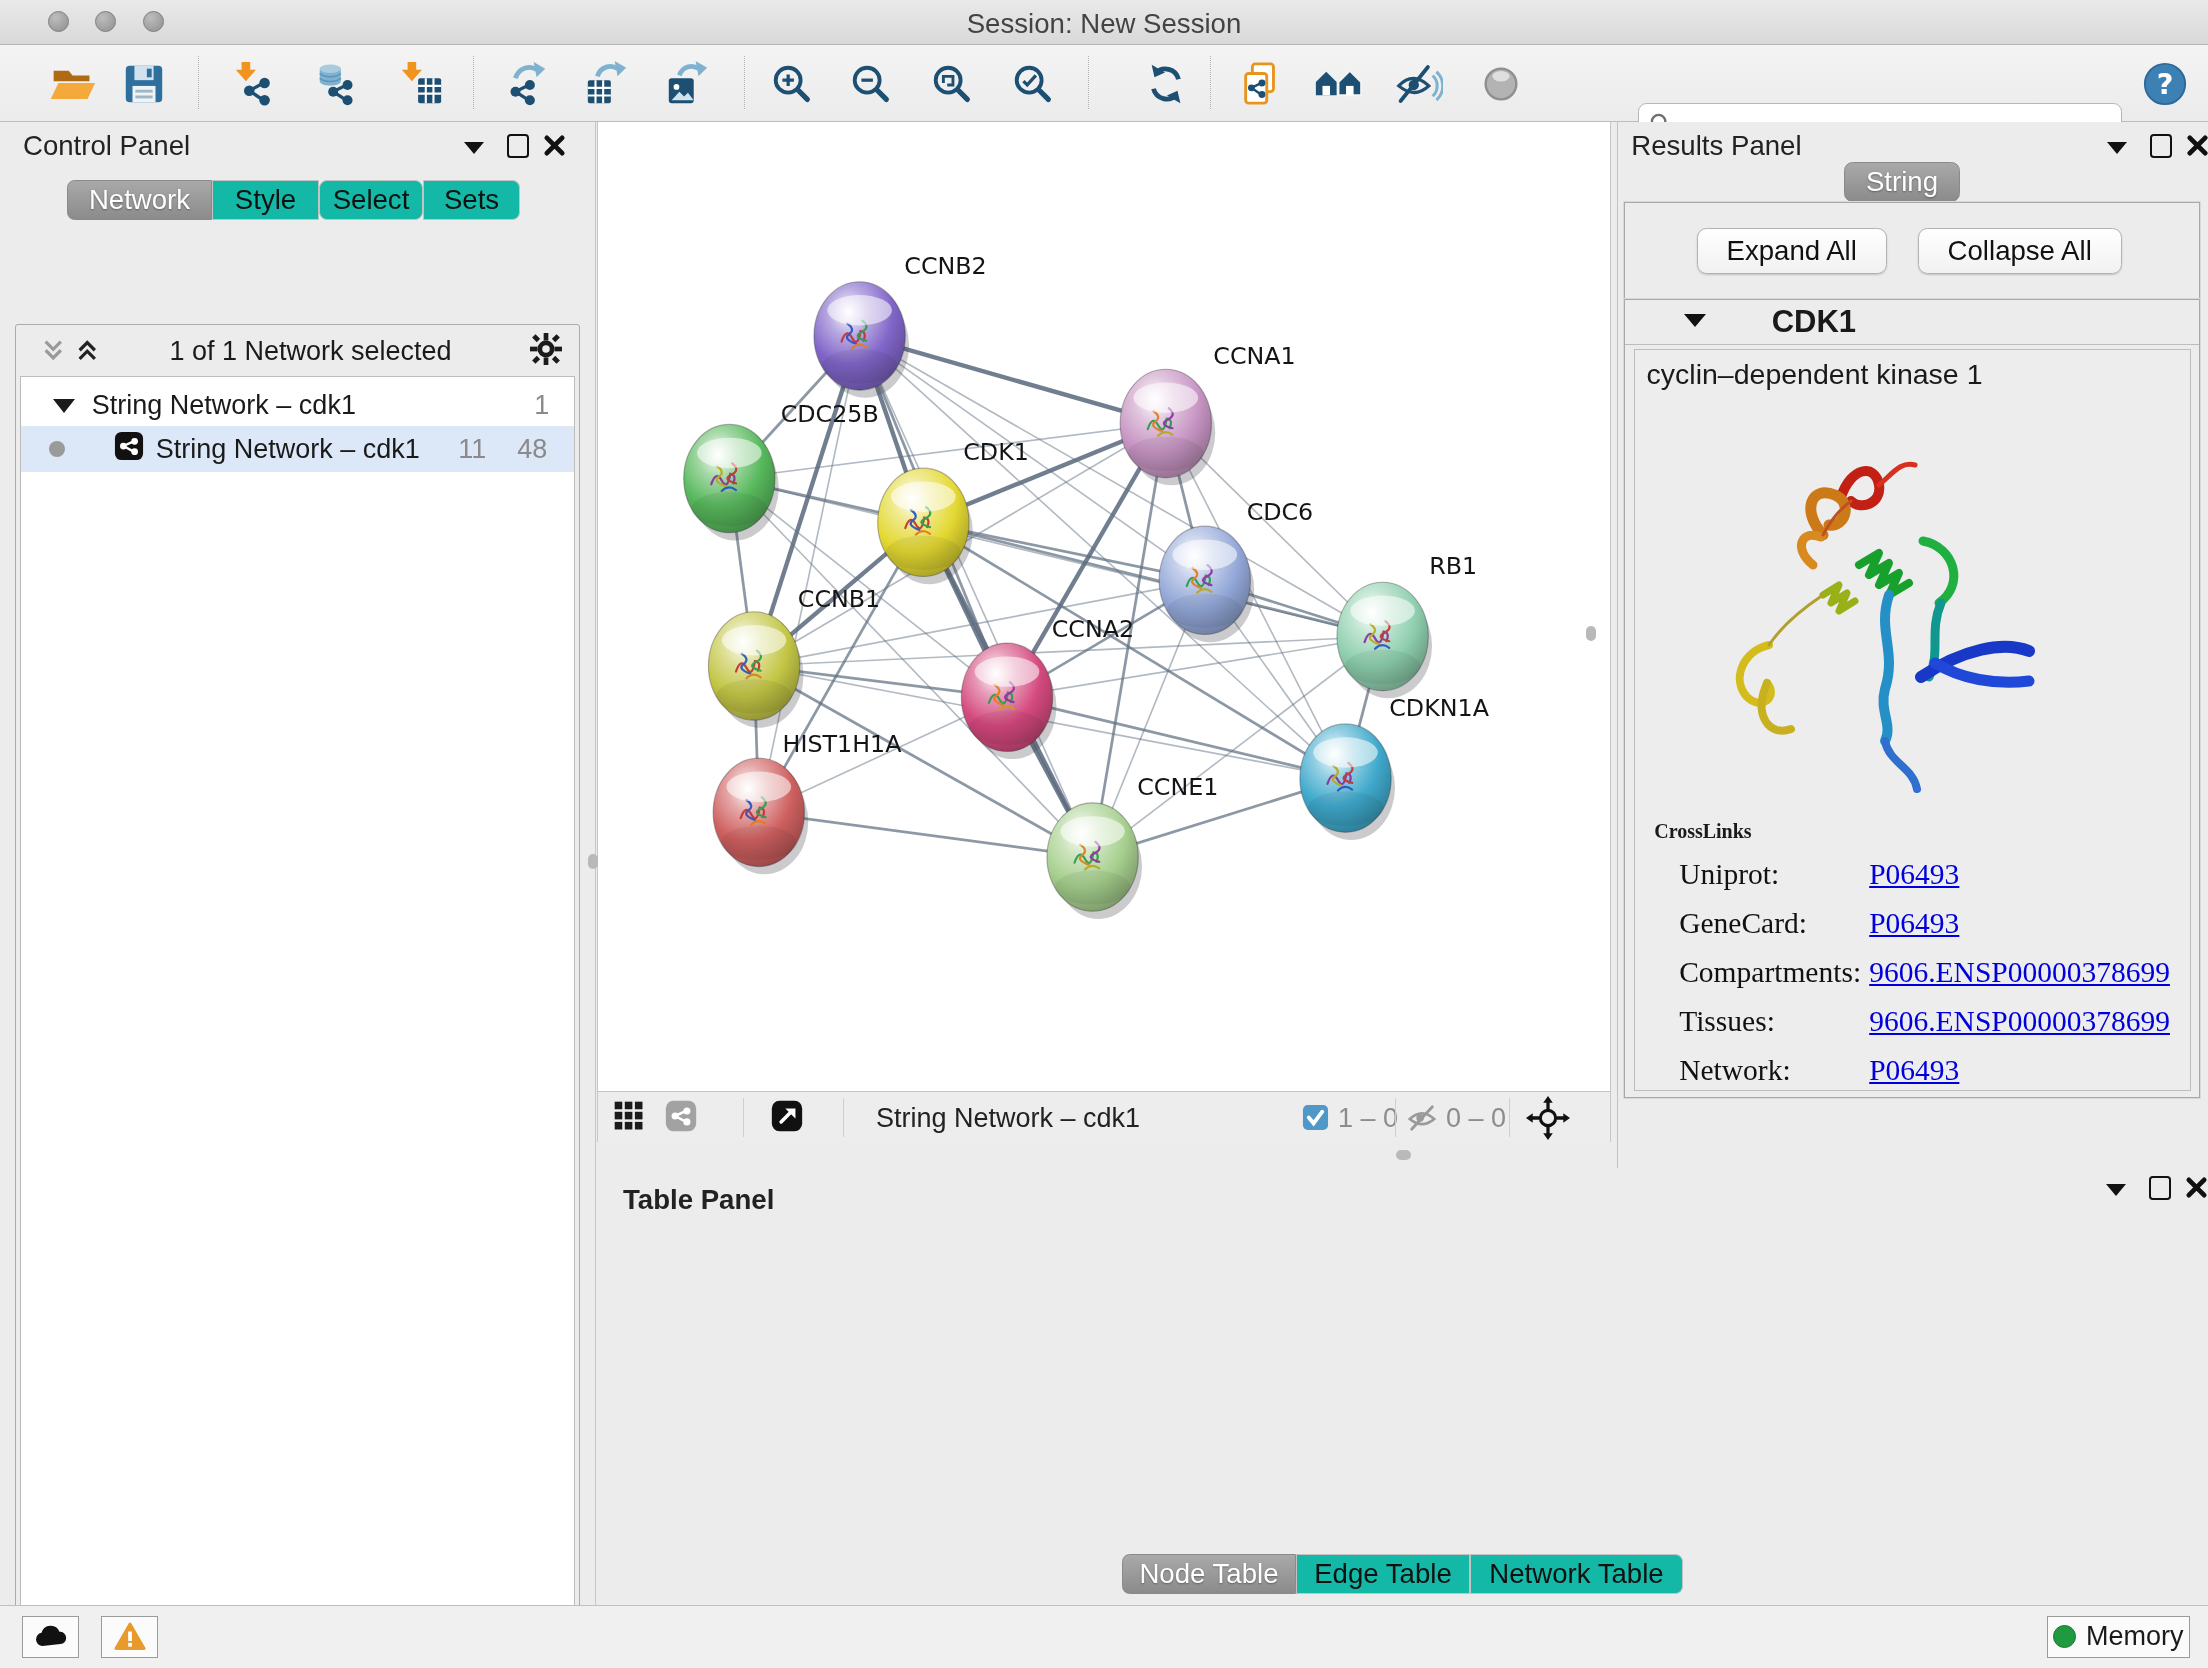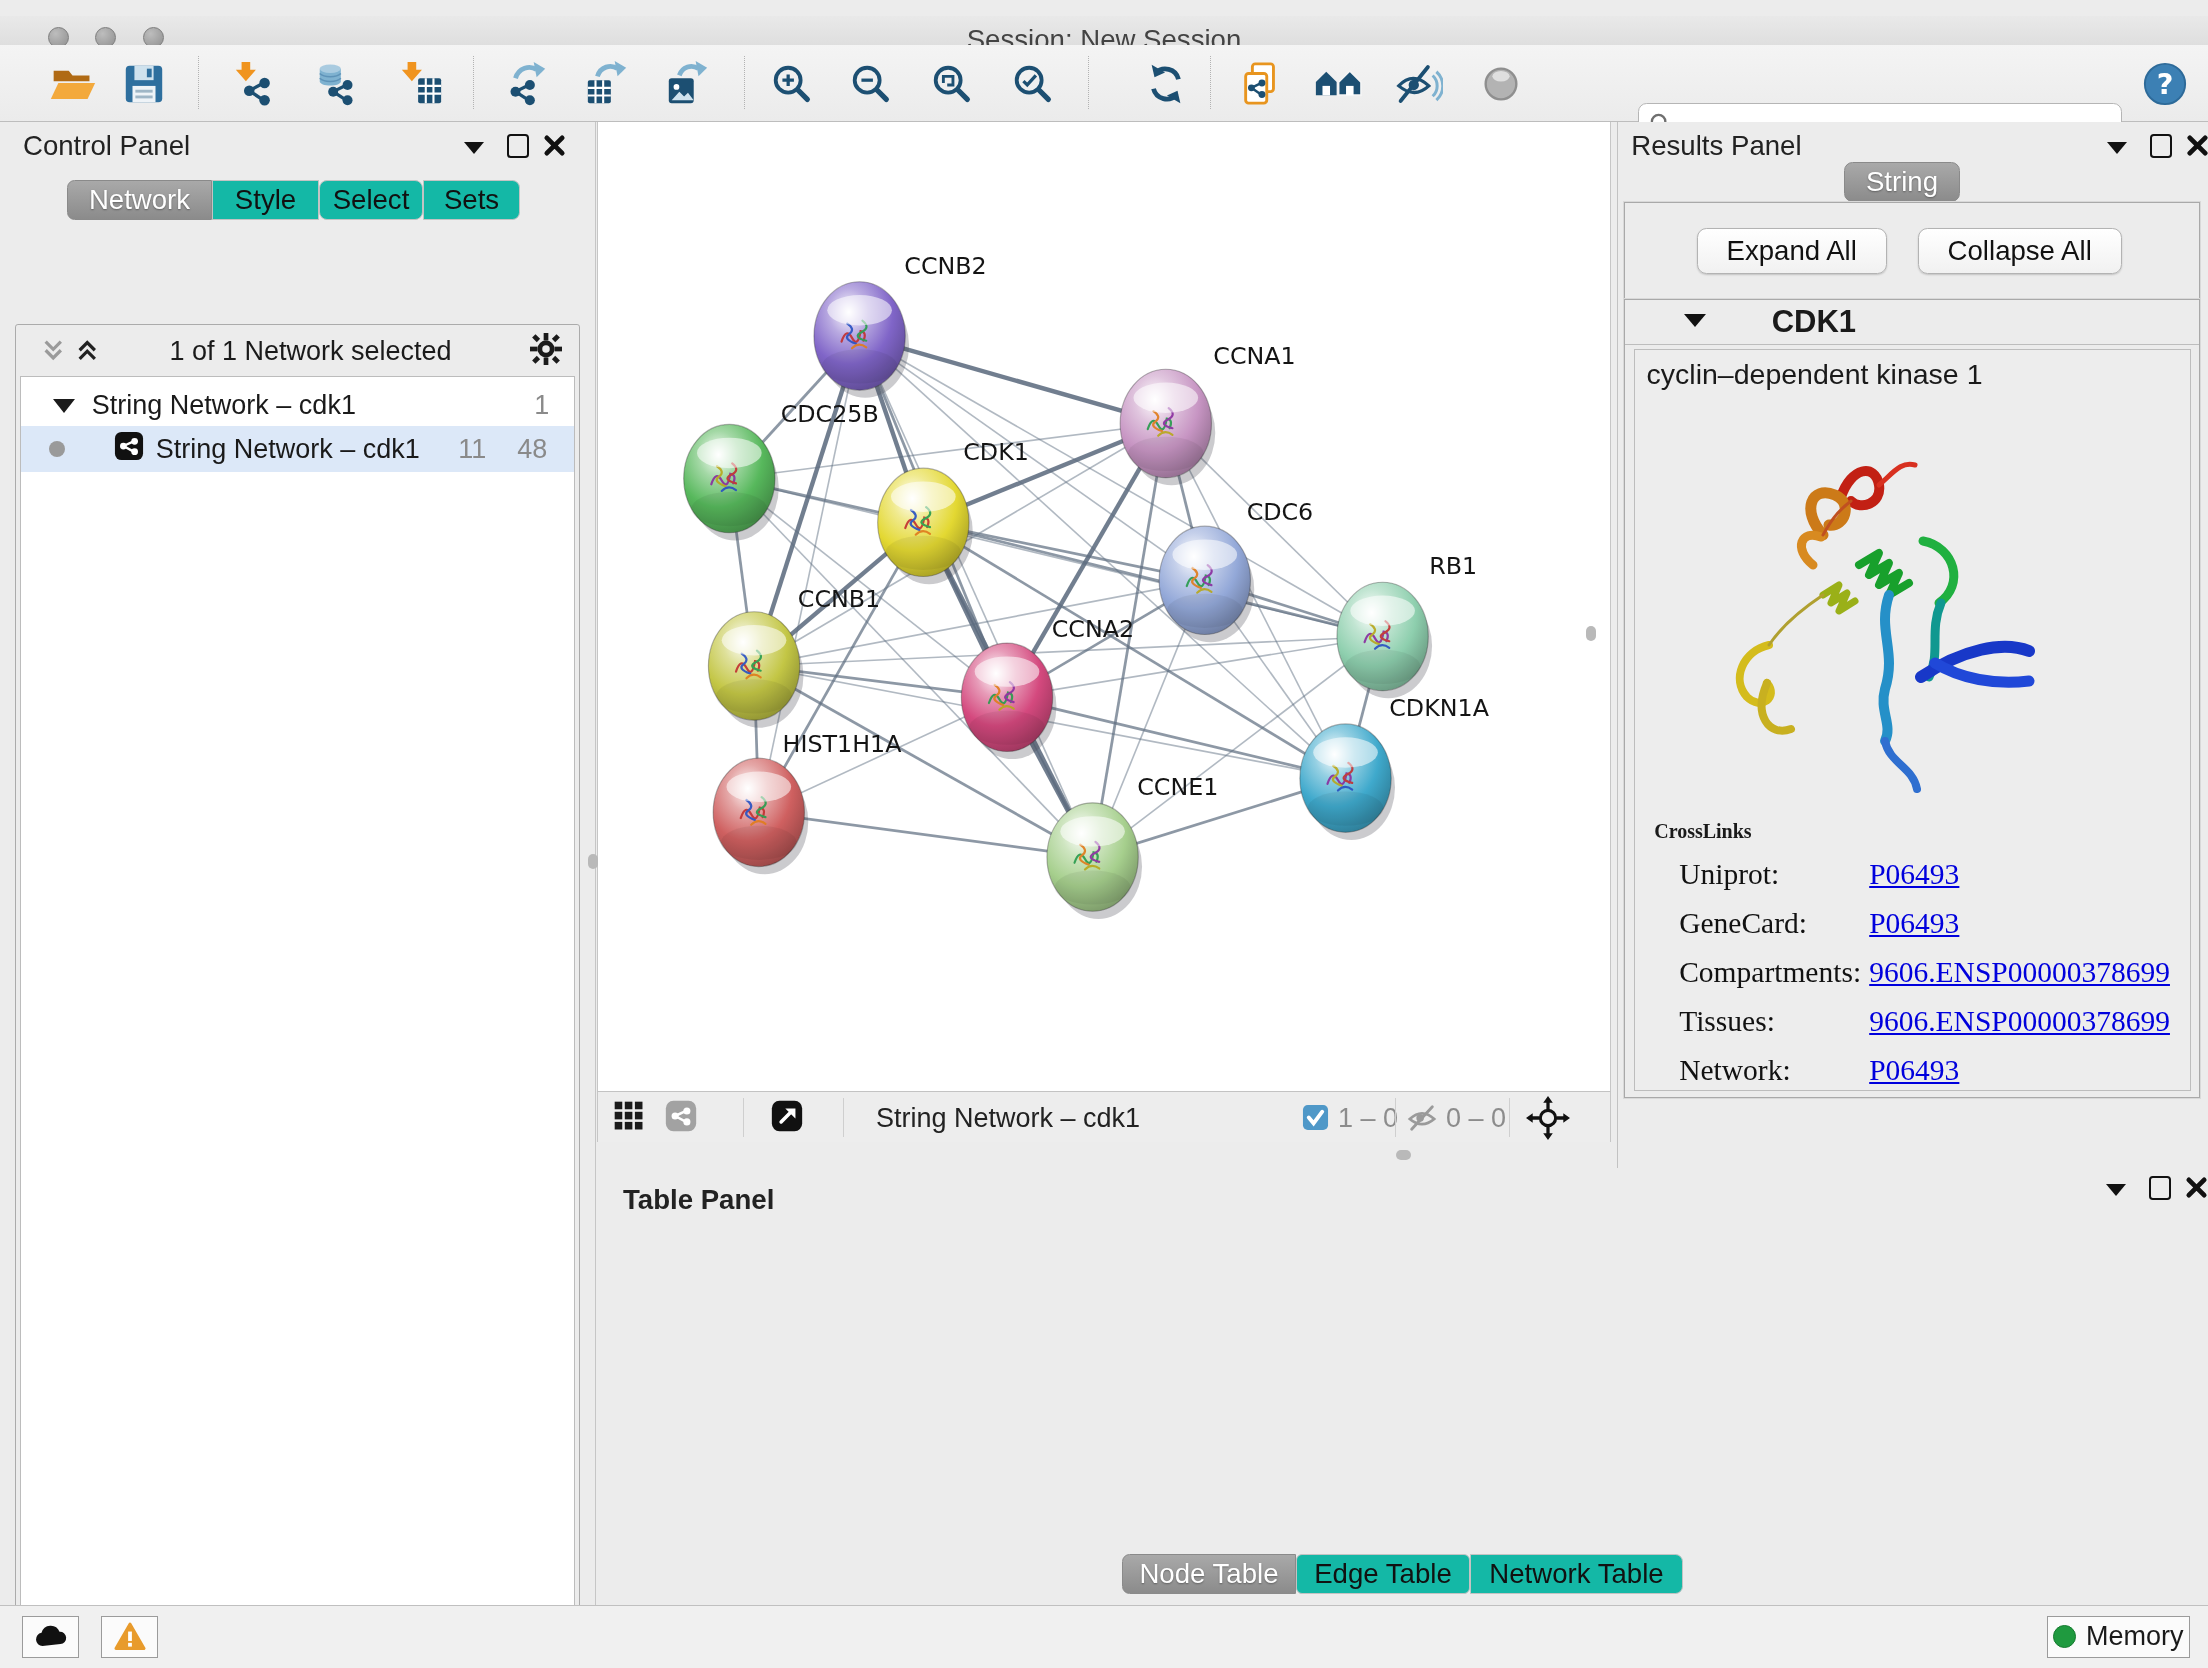--- a/index.html
+++ b/index.html
@@ -1,21 +1,21 @@
 <!DOCTYPE html>
 <html style="font-size:15px"><head>
 <meta charset="utf-8">
 <style>
   html,body{margin:0;padding:0;background:#d8d8d8;}
   .app{position:relative;width:2208px;height:1668px;background:#ececec;overflow:hidden;
        font-family:"Liberation Sans","DejaVu Sans",sans-serif;color:#1a1a1a;
        -webkit-font-smoothing:antialiased;}
   .abs{position:absolute;}
   
-  .titlebar{position:absolute;left:0;top:16px;width:2208px;height:44px;
+  .titlebar{position:absolute;left:0;top:0;width:2208px;height:44px;
     background:linear-gradient(#e9e9e9,#d9d9d9);border-bottom:1px solid #b3b3b3;}
   .titlebar .title{position:absolute;left:0;right:0;top:7.6px;text-align:center;
     font-size:27.6px;color:#434343;font-weight:500;}
   .traffic{position:absolute;top:11.4px;width:19px;height:19px;border-radius:50%;
     background:radial-gradient(circle at 35% 30%,#bdbdbd,#8f8f8f);border:1px solid #7c7c7c;}
   
   .toolbar{position:absolute;left:0;top:45px;width:2208px;height:76px;
     background:linear-gradient(#f4f4f4,#ebebeb);border-bottom:1px solid #bdbdbd;}
   .tbtn{position:absolute;top:14.3px;width:49px;height:49px;display:flex;align-items:center;justify-content:center;}
   .tsep{position:absolute;top:11.4px;width:0;height:53px;border-left:1.9px dotted #b2b2b2;}
@@ -721,21 +721,21 @@
         <span class="float-box"></span>
       </span>
     <span class="phicon" style="left:1583px;top:3.8px;">
       <svg width="23" height="23" viewBox="0 0 24 24">
           <path d="M4 4l16 16M20 4L4 20" stroke="#111" stroke-width="5" stroke-linecap="round"></path>
         </svg>
     </span>
 
     <div class="abs" style="left:525px;top:386px;display:flex;" id="tp-tabs">
         <div class="tabbtn sel" style="width: 174px; border-radius: 7.6px 0px 0px 7.6px;">Node Table</div>
-        <div class="tabbtn" style="width: 174px; border-radius: 6px;">Edge Table</div>
+        <div class="tabbtn" style="width: 174px; border-radius: 0px;">Edge Table</div>
         <div class="tabbtn" style="width: 213px; border-radius: 0px 7.6px 7.6px 0px;">Network Table</div>
       </div>
   </div>
 
   <div class="statusbar">
     <span class="sbtn" style="left:22px;width:55px;">
       <svg width="36" height="27" viewBox="0 0 38 28">
           <path d="M10 24a7 7 0 0 1-1-13.9A10 10 0 0 1 28 9a6.5 6.5 0 0 1 1 13z" fill="#111"></path>
         </svg>
     </span>

